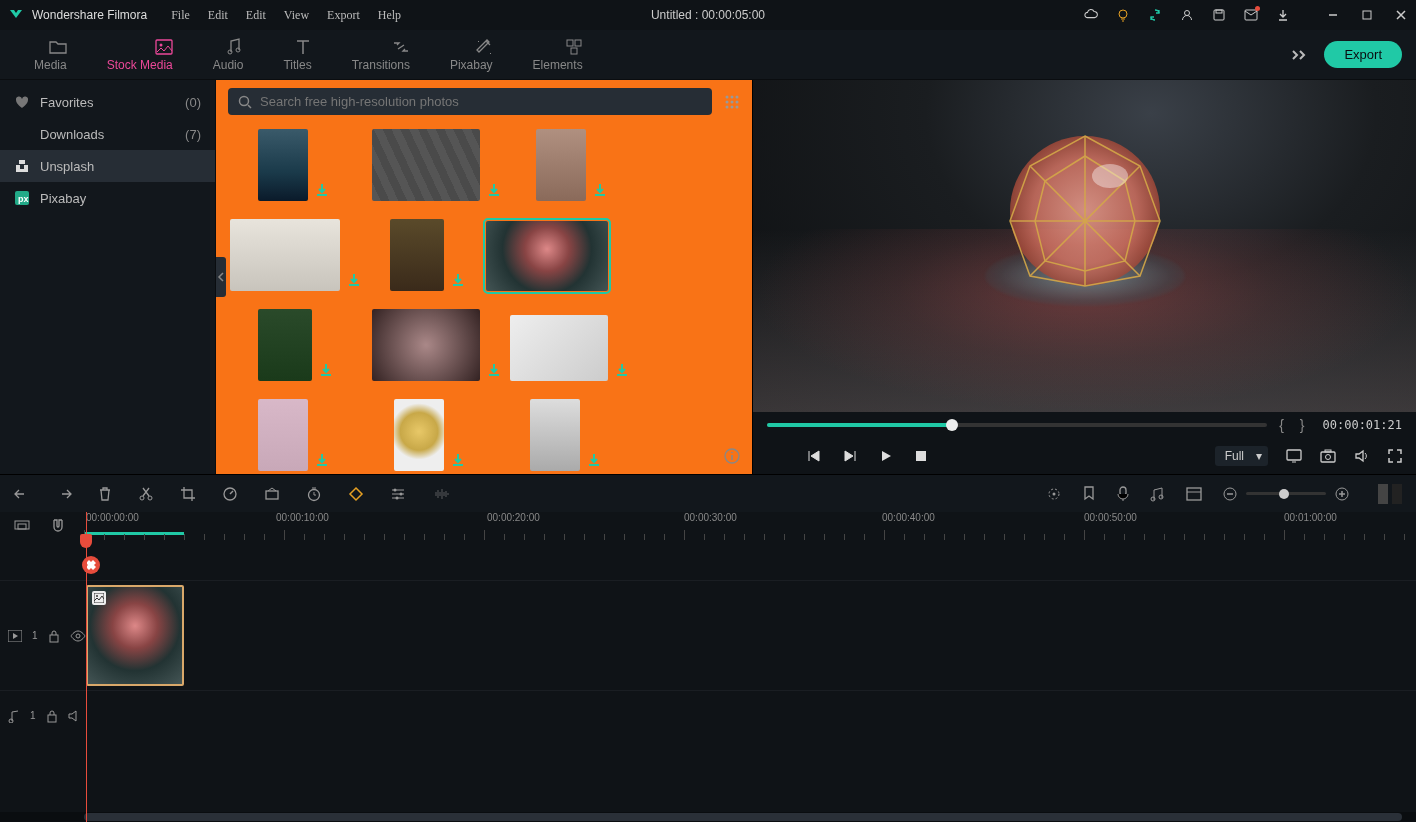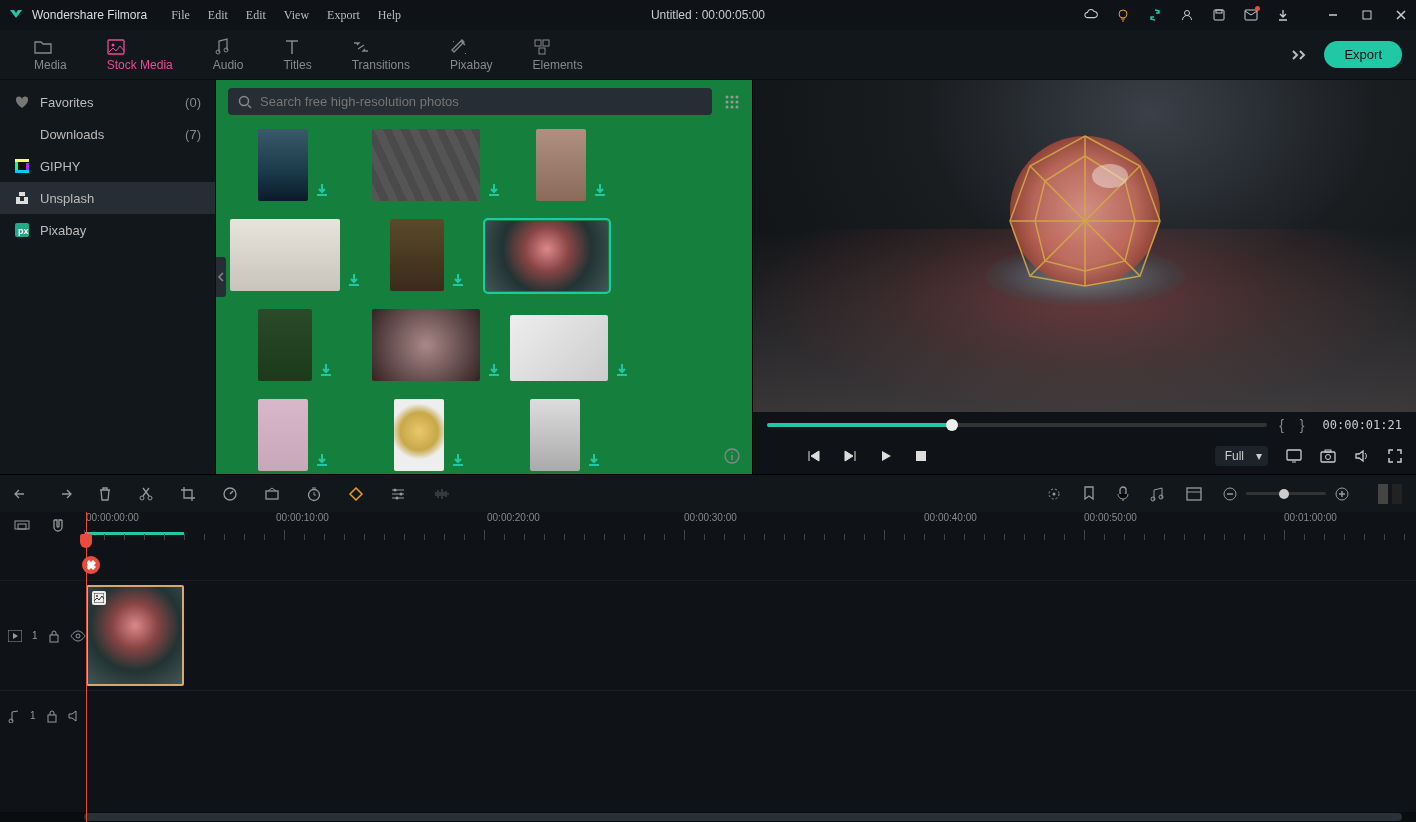--- a/index.html
+++ b/index.html
@@ -11,29 +11,29 @@
 .titlebar .brand { color: #ddd; margin-right: 24px; }
 .menu { display: flex; gap: 18px; }
 .menu span { cursor: pointer; font-family: Liberation Serif, serif; }
 .doc-title { position: absolute; left: 50%; transform: translateX(-50%); color: #ccc; }
 .titlebar-right { margin-left: auto; display: flex; gap: 18px; align-items: center; }
 .titlebar-right .ic { width:14px; height:14px; display:flex; align-items:center; justify-content:center; cursor:pointer; }
 .win-controls { display:flex; gap: 20px; margin-left: 18px; }
 
 
 .top-tabs { height: 50px; background: #12171c; display: flex; align-items: center; padding: 0 14px; border-bottom: 1px solid #0a0d10; }
-.tab { display:flex; flex-direction:column; align-items:flex-start; gap:2px; padding: 4px 20px; color:#888; cursor:pointer; font-size:12px;}
+.tab { display:flex; flex-direction:column; align-items:flex-end; gap:2px; padding: 4px 20px; color:#888; cursor:pointer; font-size:12px;}
 .tab.active { color:#ec4899; }
 .tab .ic { width:18px; height:18px; display:flex; align-items:center; justify-content:center; color:inherit;}
 .expand-ic { margin-left: auto; margin-right: 16px; color:#bbb; cursor:pointer;}
 .export-btn { background:#20c9a6; color:#0a0d10; padding:6px 20px; border-radius:16px; font-size:13px; font-weight:500; cursor:pointer;}
 
 
 .main { display:flex; flex:1; min-height:0;}
-.left-panel { width:752px; display:flex; flex-direction:column; background:#15803d; }
+.left-panel { width:752px; display:flex; flex-direction:column; background:#f97316; }
 .preview-panel { flex:1; display:flex; flex-direction:column; background:#0a0d10; border-left:1px solid #000; }
 
 
 .sidebar-wrap { display:flex; flex:1; min-height:0;}
 .sidebar { width:216px; background:#12171c; border-right:1px solid #0a0d10; padding-top:6px;}
 .sidebar-item { display:flex; align-items:center; padding:8px 14px; font-size:13px; color:#bbb; cursor:pointer;}
 .sidebar-item.active { background:#262d35; }
 .sidebar-item .si-ic { width:16px; height:16px; margin-right:10px; display:flex; align-items:center; justify-content:center;}
 .sidebar-item .count { margin-left:auto; color:#888;}
 
@@ -287,32 +287,20 @@
                 <path d="M7 12S1 8 1 4a3 3 0 016-1 3 3 0 016 1c0 4-6 8-6 8z" fill="#777"></path>
               </svg>
             </span>
           <span>Favorites</span>
             <span class="count">(0)</span>
         </div>
         <div class="sidebar-item">
           <span class="si-ic"></span>
           <span>Downloads</span>
             <span class="count">(7)</span>
-        </div>
-        <div class="sidebar-item">
-          <span class="si-ic">
-              <svg width="14" height="14">
-                <rect width="14" height="14" fill="#111"></rect>
-                <rect x="0" y="0" width="3" height="14" fill="#0f9"></rect>
-                <rect x="11" y="4" width="3" height="10" fill="#93f"></rect>
-                <rect x="0" y="0" width="14" height="3" fill="#ff6"></rect>
-                <rect x="0" y="11" width="14" height="3" fill="#0cf"></rect>
-              </svg>
-            </span>
-          <span>GIPHY</span>
         </div>
         <div class="sidebar-item active">
           <span class="si-ic">
               <svg width="14" height="14">
                 <rect x="4" y="1" width="6" height="4" fill="#ddd"></rect>
                 <path d="M1 6h4v4h4V6h4v7H1z" fill="#ddd"></path>
               </svg>
             </span>
           <span>Unsplash</span>
         </div>
@@ -689,21 +677,21 @@
             <path d="M4 2v7a4 4 0 008 0V2M4 2h3v6a1 1 0 002 0V2h3" fill="none" stroke="#999" stroke-width="1.3"></path>
           </svg>
         </span>
     </div>
     <div class="ruler">
       <div class="selection-bar" style="left:0"></div>
       <div class="ruler-mark" style="left:2px">00:00:00:00</div>
       <div class="ruler-mark" style="left:192px">00:00:10:00</div>
       <div class="ruler-mark" style="left:403px">00:00:20:00</div>
       <div class="ruler-mark" style="left:600px">00:00:30:00</div>
-      <div class="ruler-mark" style="left:840px">00:00:40:00</div>
+      <div class="ruler-mark" style="left:798px">00:00:40:00</div>
       <div class="ruler-mark" style="left:1000px">00:00:50:00</div>
       <div class="ruler-mark" style="left:1200px">00:01:00:00</div>
     <div class="ruler-tick major" style="left: 0px;"></div>
         <div class="ruler-tick" style="left: 20px;"></div>
         <div class="ruler-tick" style="left: 40px;"></div>
         <div class="ruler-tick" style="left: 60px;"></div>
         <div class="ruler-tick" style="left: 80px;"></div>
         <div class="ruler-tick" style="left: 100px;"></div>
         <div class="ruler-tick" style="left: 120px;"></div>
         <div class="ruler-tick" style="left: 140px;"></div>

